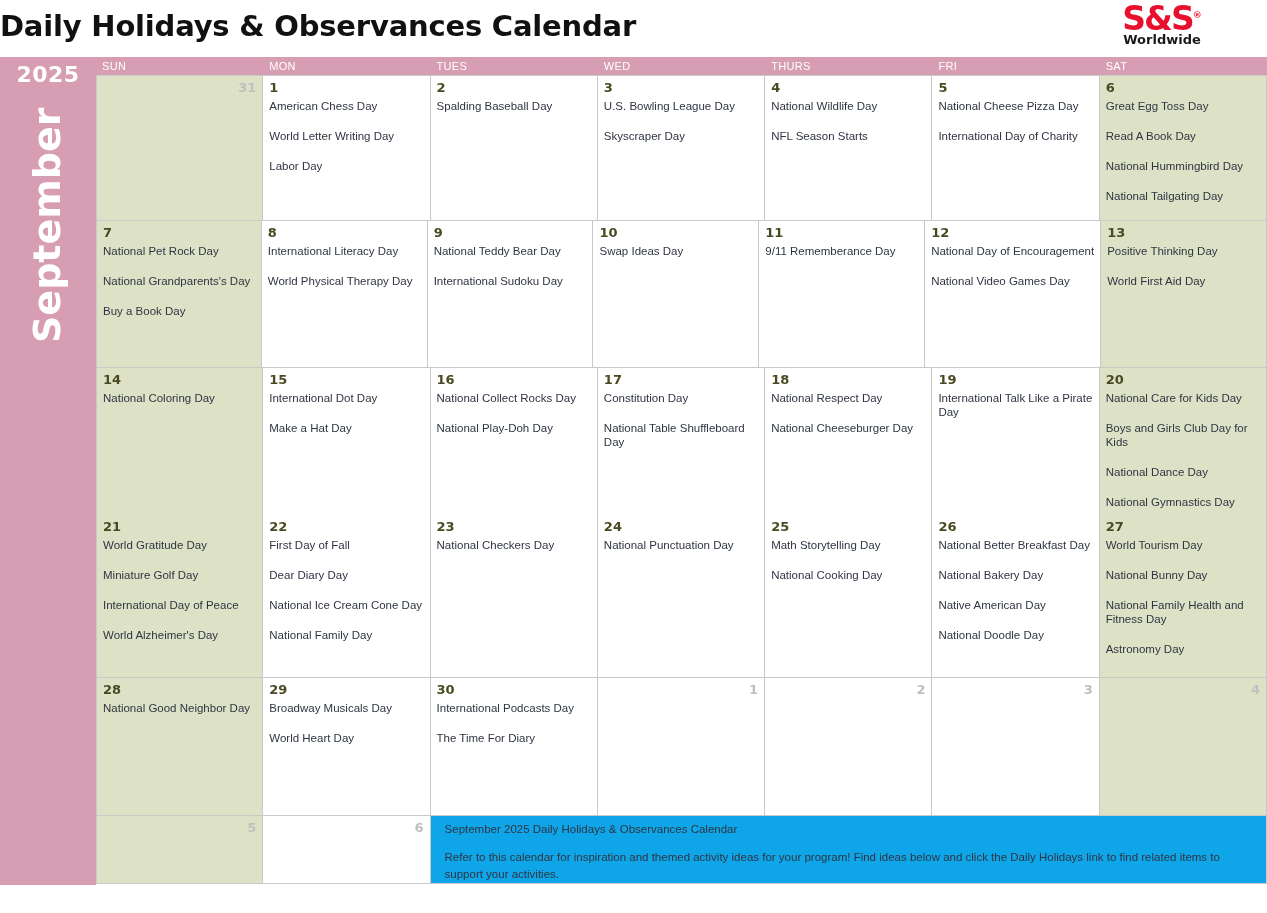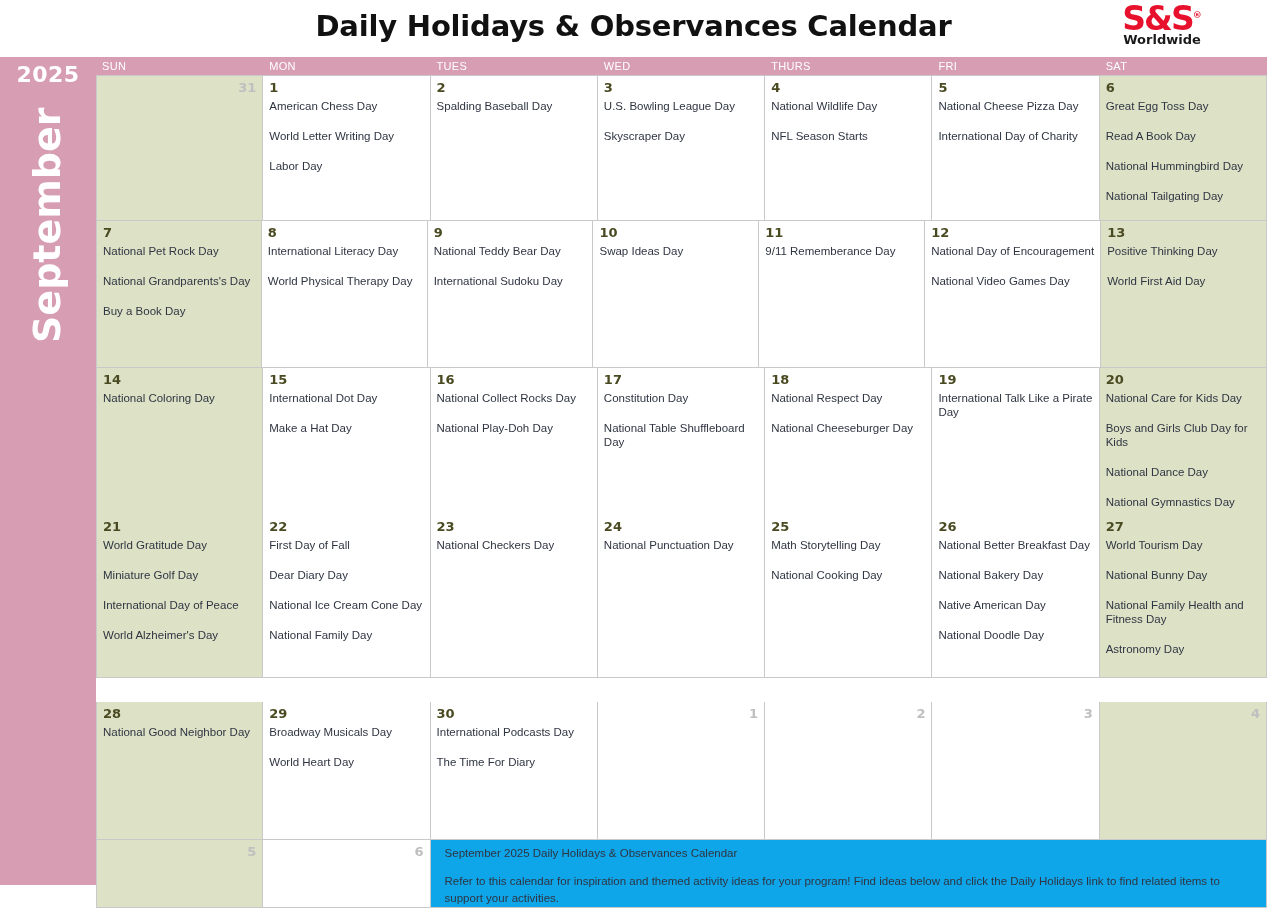--- a/index.html
+++ b/index.html
@@ -14,21 +14,20 @@
 
   
   .topbar {
     position: relative;
     height: 57px;
     width: 1267px;
   }
   .page-title {
     position: absolute;
     left: 0; right: 0; top: 9px;
-    text-align: center;
     font-size: 29px;
     font-weight: bold;
     color: #111111;
     letter-spacing: -0.2px;
     font-family: "DejaVu Sans", sans-serif;
   }
   .brand-logo {
     position: absolute;
     right: 55px;
     top: 2px;
@@ -124,21 +123,21 @@
   }
 
   .week-row {
     display: grid;
     grid-template-columns: repeat(7, 1fr);
   }
   .week-row.w1 { height: 146px; }
   .week-row.w2 { height: 147px; }
   .week-row.w3 { height: 147px; }
   .week-row.w4 { height: 163px; }
-  .week-row.w5 { height: 138px; margin-top: 24px; }
+  .week-row.w5 { height: 138px; }
 
   .cell {
     border-right: 1px solid #c9c9c9;
     border-bottom: 1px solid #c9c9c9;
     background: #ffffff;
     padding: 4px 6px 0 6px;
     overflow: visible;
     position: relative;
   }
   .cell:first-child { border-left: 1px solid #c9c9c9; }

